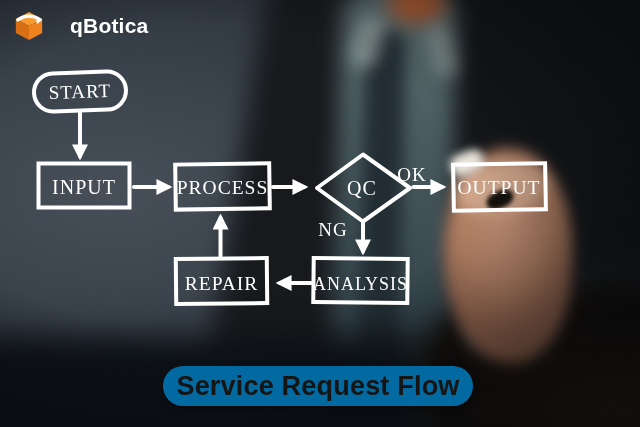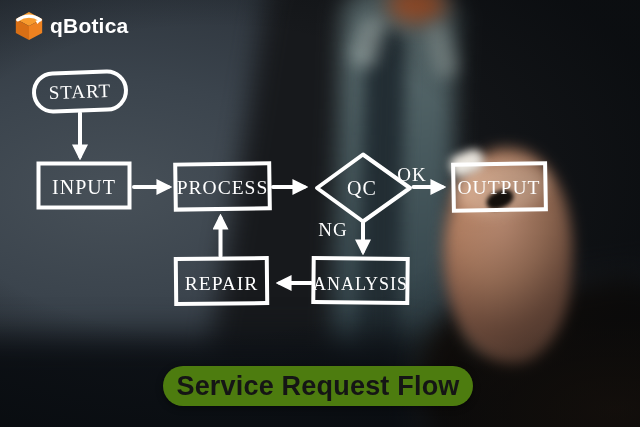--- a/index.html
+++ b/index.html
@@ -45,24 +45,24 @@
   .floor{left:-40px;top:336px;width:460px;height:150px;background:#0e1217;
     filter:blur(16px);}
   .vignette{inset:0;background:
     radial-gradient(75% 65% at 32% 42%, rgba(0,0,0,0) 55%, rgba(5,8,11,.55) 100%),
     radial-gradient(40% 30% at 96% 96%, rgba(74,43,17,.30) 0%, rgba(0,0,0,0) 70%);}
   
   .flowchart{position:absolute;inset:0;z-index:10;}
   .fc-label{font-family:"Liberation Serif","DejaVu Serif",serif;fill:#ffffff;letter-spacing:1px;}
   
   .logo{position:absolute;left:13px;top:10px;z-index:12;display:flex;align-items:center;gap:5px;}
-  .logo-text{color:#ffffff;font-weight:700;font-size:21px;letter-spacing:.2px;}
+  .logo-text{color:#ffffff;font-weight:700;font-size:21px;letter-spacing:.2px;margin-left:20px;}
   
   .caption{position:absolute;left:163px;top:366px;width:310px;height:40px;z-index:12;
-    background:#4d7c0f;border-radius:20px;display:flex;align-items:center;justify-content:center;
+    background:#0369a1;border-radius:20px;display:flex;align-items:center;justify-content:center;
     box-shadow:0 2px 7px rgba(0,0,0,.45);}
   .caption span{color:#151515;font-weight:700;font-size:27px;letter-spacing:.2px;white-space:nowrap;}
 </style>
 </head>
 <body>
 
 <div class="stage">
 
   <div class="photo">
     <div class="bg-base"></div>

